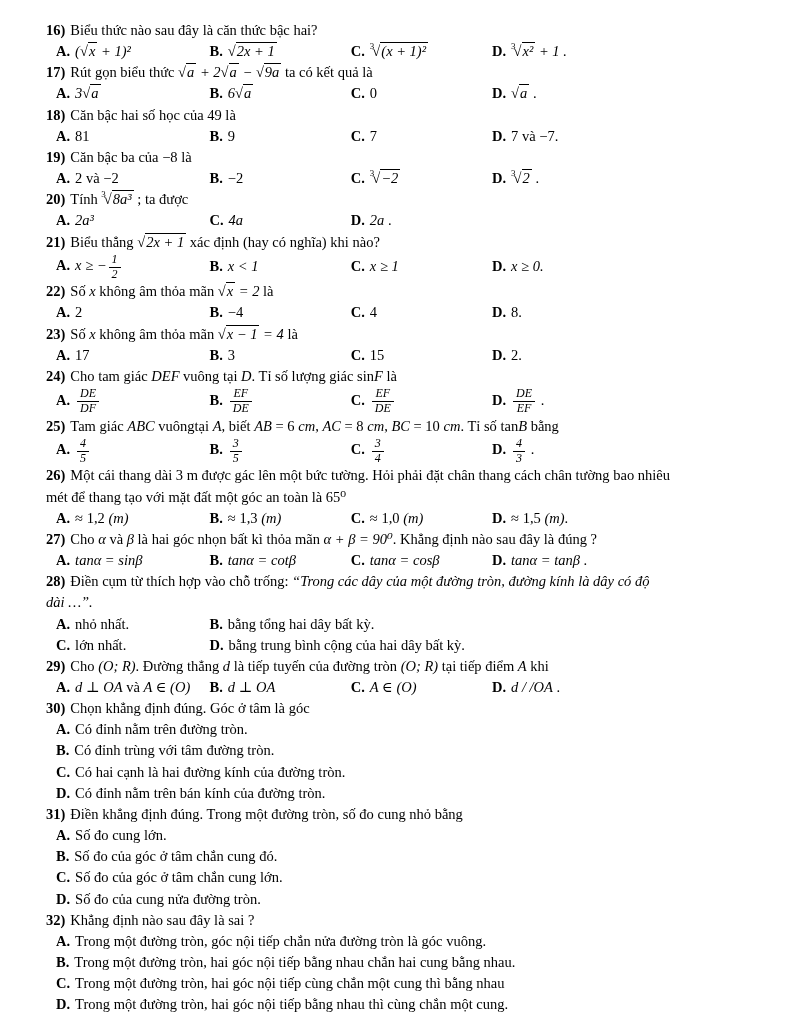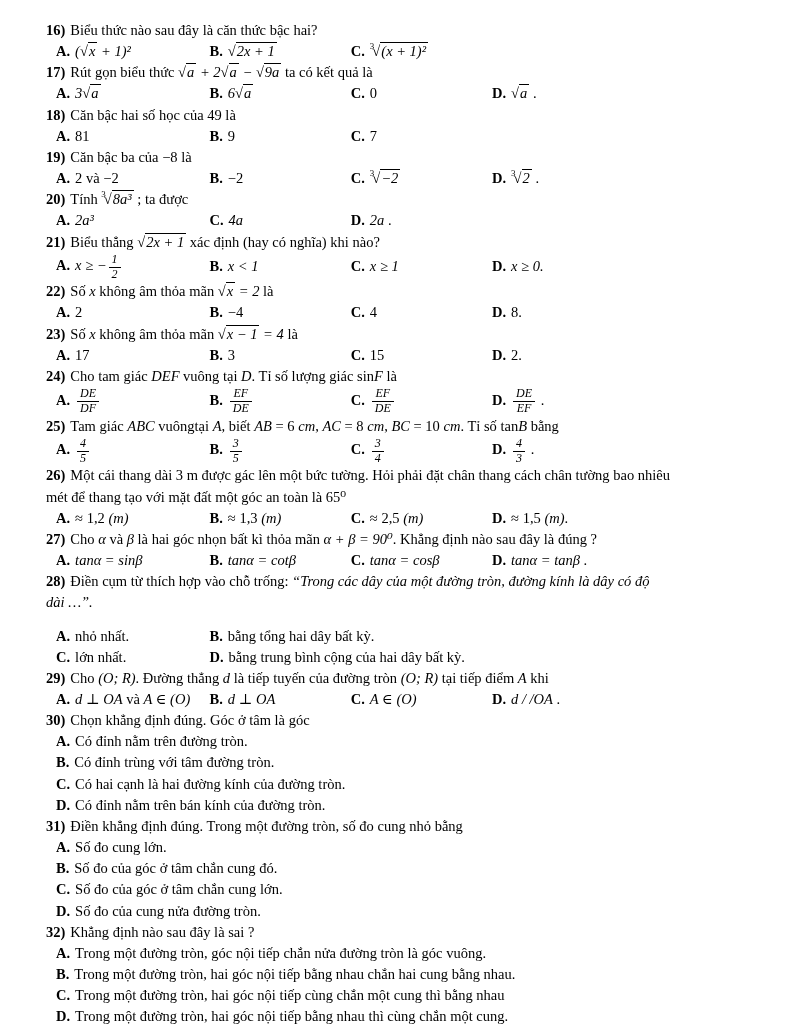--- a/index.html
+++ b/index.html
@@ -26,21 +26,20 @@
   .options.row {
     display: grid;
     grid-template-columns: 25% 23% 23% 29%;
     padding-left: 10px;
     align-items: center;
   }
   .options.two {
     display: grid;
     grid-template-columns: 25% 75%;
     padding-left: 10px;
-    margin-top: 12px;
   }
   .options.stack { padding-left: 10px; }
   .options.stack .option { display: block; }
   .math { font-style: italic; }
   .txt { font-style: normal; }
   .rad { white-space: nowrap; display: inline-block; }
   .rad .sign { font-style: normal; }
   .rad .ol {
     display: inline-block;
     border-top: 1px solid #000;
@@ -70,37 +69,39 @@
 <body>
 
 <div class="page">
   <div id="question-list">
       <div class="question">
         <div class="stem-line"><span class="q-label">16)</span><span class="stem"><span class="txt">Biểu thức nào sau đây là căn thức bậc hai?</span></span></div>
         <div class="options row">
           <div class="option"><span class="opt-label">A.</span><span class="opt-content"><span class="math">(</span><span class="rad"><span class="sign">√</span><span class="ol">x</span></span><span class="math"> + 1)²</span></span></div>
           <div class="option"><span class="opt-label">B.</span><span class="opt-content"><span class="rad"><span class="sign">√</span><span class="ol">2x + 1</span></span></span></div>
           <div class="option"><span class="opt-label">C.</span><span class="opt-content"><span class="rad"><sup class="idx">3</sup><span class="sign">√</span><span class="ol">(x + 1)²</span></span></span></div>
+          <div class="option"><span class="opt-label">D.</span><span class="opt-content"><span class="rad"><sup class="idx">3</sup><span class="sign">√</span><span class="ol">x²</span></span><span class="math"> + 1 .</span></span></div>
         </div>
       </div>
       <div class="question">
         <div class="stem-line"><span class="q-label">17)</span><span class="stem"><span class="txt">Rút gọn biểu thức </span><span class="rad"><span class="sign">√</span><span class="ol">a</span></span><span class="math"> + 2</span><span class="rad"><span class="sign">√</span><span class="ol">a</span></span><span class="math"> − </span><span class="rad"><span class="sign">√</span><span class="ol">9a</span></span><span class="txt"> ta có kết quả là</span></span></div>
         <div class="options row">
           <div class="option"><span class="opt-label">A.</span><span class="opt-content"><span class="math">3</span><span class="rad"><span class="sign">√</span><span class="ol">a</span></span></span></div>
           <div class="option"><span class="opt-label">B.</span><span class="opt-content"><span class="math">6</span><span class="rad"><span class="sign">√</span><span class="ol">a</span></span></span></div>
           <div class="option"><span class="opt-label">C.</span><span class="opt-content"><span class="txt">0</span></span></div>
           <div class="option"><span class="opt-label">D.</span><span class="opt-content"><span class="rad"><span class="sign">√</span><span class="ol">a</span></span><span class="txt"> .</span></span></div>
         </div>
       </div>
       <div class="question">
         <div class="stem-line"><span class="q-label">18)</span><span class="stem"><span class="txt">Căn bậc hai số học của 49 là</span></span></div>
         <div class="options row">
           <div class="option"><span class="opt-label">A.</span><span class="opt-content"><span class="txt">81</span></span></div>
           <div class="option"><span class="opt-label">B.</span><span class="opt-content"><span class="txt">9</span></span></div>
           <div class="option"><span class="opt-label">C.</span><span class="opt-content"><span class="txt">7</span></span></div>
+          <div class="option"><span class="opt-label">D.</span><span class="opt-content"><span class="txt">7 và −7.</span></span></div>
         </div>
       </div>
       <div class="question">
         <div class="stem-line"><span class="q-label">19)</span><span class="stem"><span class="txt">Căn bậc ba của −8 là</span></span></div>
         <div class="options row">
           <div class="option"><span class="opt-label">A.</span><span class="opt-content"><span class="txt">2 và −2</span></span></div>
           <div class="option"><span class="opt-label">B.</span><span class="opt-content"><span class="txt">−2</span></span></div>
           <div class="option"><span class="opt-label">C.</span><span class="opt-content"><span class="rad"><sup class="idx">3</sup><span class="sign">√</span><span class="ol">−2</span></span></span></div>
           <div class="option"><span class="opt-label">D.</span><span class="opt-content"><span class="rad"><sup class="idx">3</sup><span class="sign">√</span><span class="ol">2</span></span><span class="txt"> .</span></span></div>
         </div>
@@ -156,21 +157,21 @@
           <div class="option"><span class="opt-label">B.</span><span class="opt-content"><span class="frac"><span class="num math">3</span><span class="den math">5</span></span></span></div>
           <div class="option"><span class="opt-label">C.</span><span class="opt-content"><span class="frac"><span class="num math">3</span><span class="den math">4</span></span></span></div>
           <div class="option"><span class="opt-label">D.</span><span class="opt-content"><span class="frac"><span class="num math">4</span><span class="den math">3</span></span><span class="txt"> .</span></span></div>
         </div>
       </div>
       <div class="question">
         <div class="stem-line"><span class="q-label">26)</span><span class="stem"><span class="txt">Một cái thang dài 3 m được gác lên một bức tường. Hỏi phải đặt chân thang cách chân tường bao nhiêu mét để thang tạo với mặt đất một góc an toàn là 65⁰</span></span></div>
         <div class="options row">
           <div class="option"><span class="opt-label">A.</span><span class="opt-content"><span class="txt">≈ 1,2 </span><span class="math">(m)</span></span></div>
           <div class="option"><span class="opt-label">B.</span><span class="opt-content"><span class="txt">≈ 1,3 </span><span class="math">(m)</span></span></div>
-          <div class="option"><span class="opt-label">C.</span><span class="opt-content"><span class="txt">≈ 2,5 </span><span class="math">(m)</span></span></div>
+          <div class="option"><span class="opt-label">C.</span><span class="opt-content"><span class="txt">≈ 1,0 </span><span class="math">(m)</span></span></div>
           <div class="option"><span class="opt-label">D.</span><span class="opt-content"><span class="txt">≈ 1,5 </span><span class="math">(m)</span><span class="txt">.</span></span></div>
         </div>
       </div>
       <div class="question">
         <div class="stem-line"><span class="q-label">27)</span><span class="stem"><span class="txt">Cho </span><span class="math">α</span><span class="txt"> và </span><span class="math">β</span><span class="txt"> là hai góc nhọn bất kì thỏa mãn </span><span class="math">α + β = 90⁰</span><span class="txt">. Khẳng định nào sau đây là đúng ?</span></span></div>
         <div class="options row">
           <div class="option"><span class="opt-label">A.</span><span class="opt-content"><span class="math">tanα = sinβ</span></span></div>
           <div class="option"><span class="opt-label">B.</span><span class="opt-content"><span class="math">tanα = cotβ</span></span></div>
           <div class="option"><span class="opt-label">C.</span><span class="opt-content"><span class="math">tanα = cosβ</span></span></div>
           <div class="option"><span class="opt-label">D.</span><span class="opt-content"><span class="math">tanα = tanβ</span><span class="txt"> .</span></span></div>

